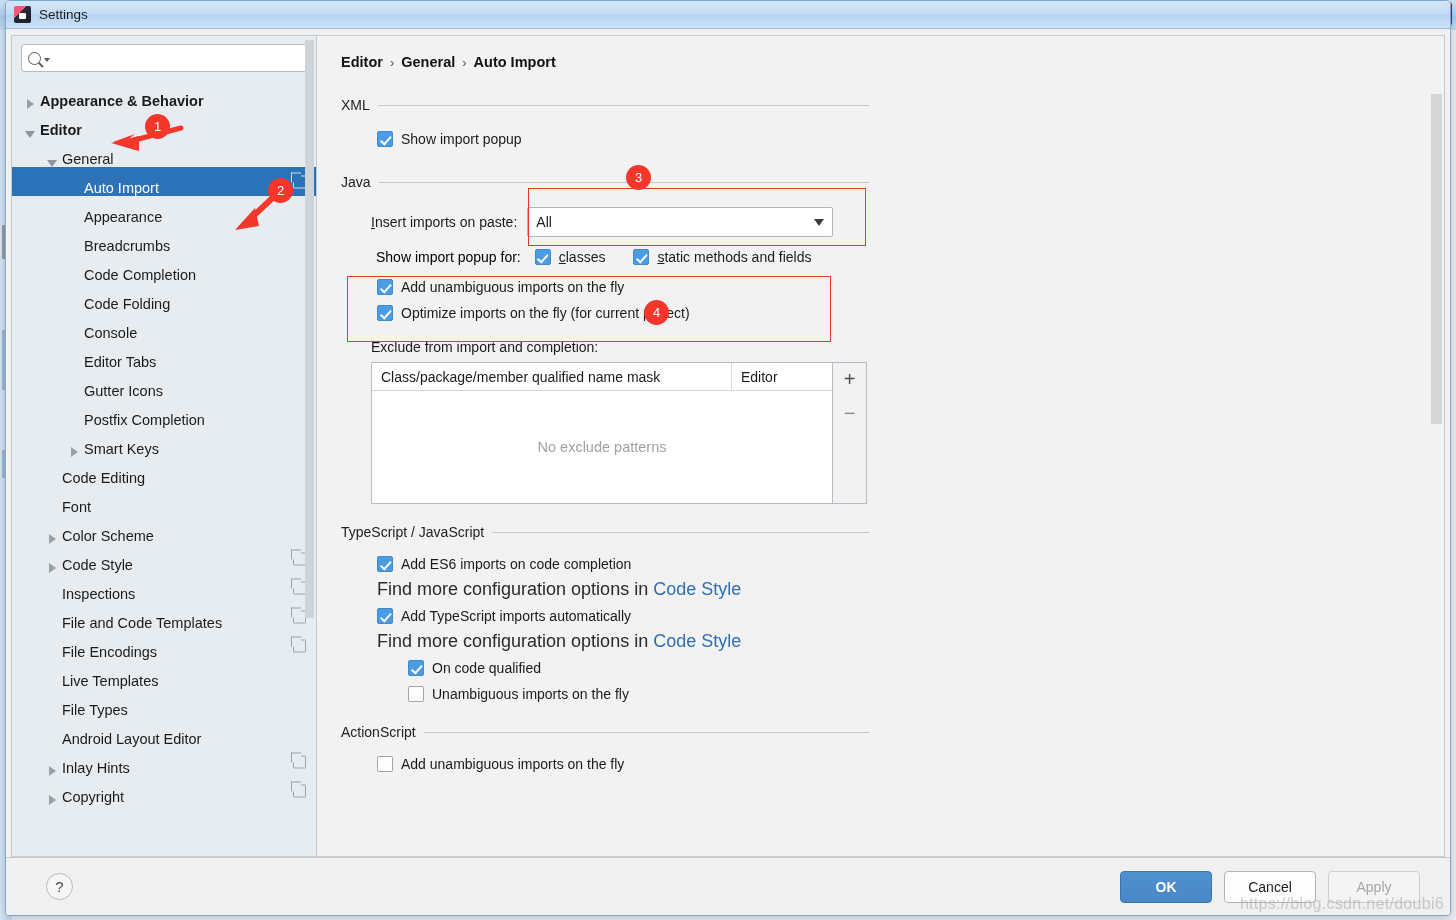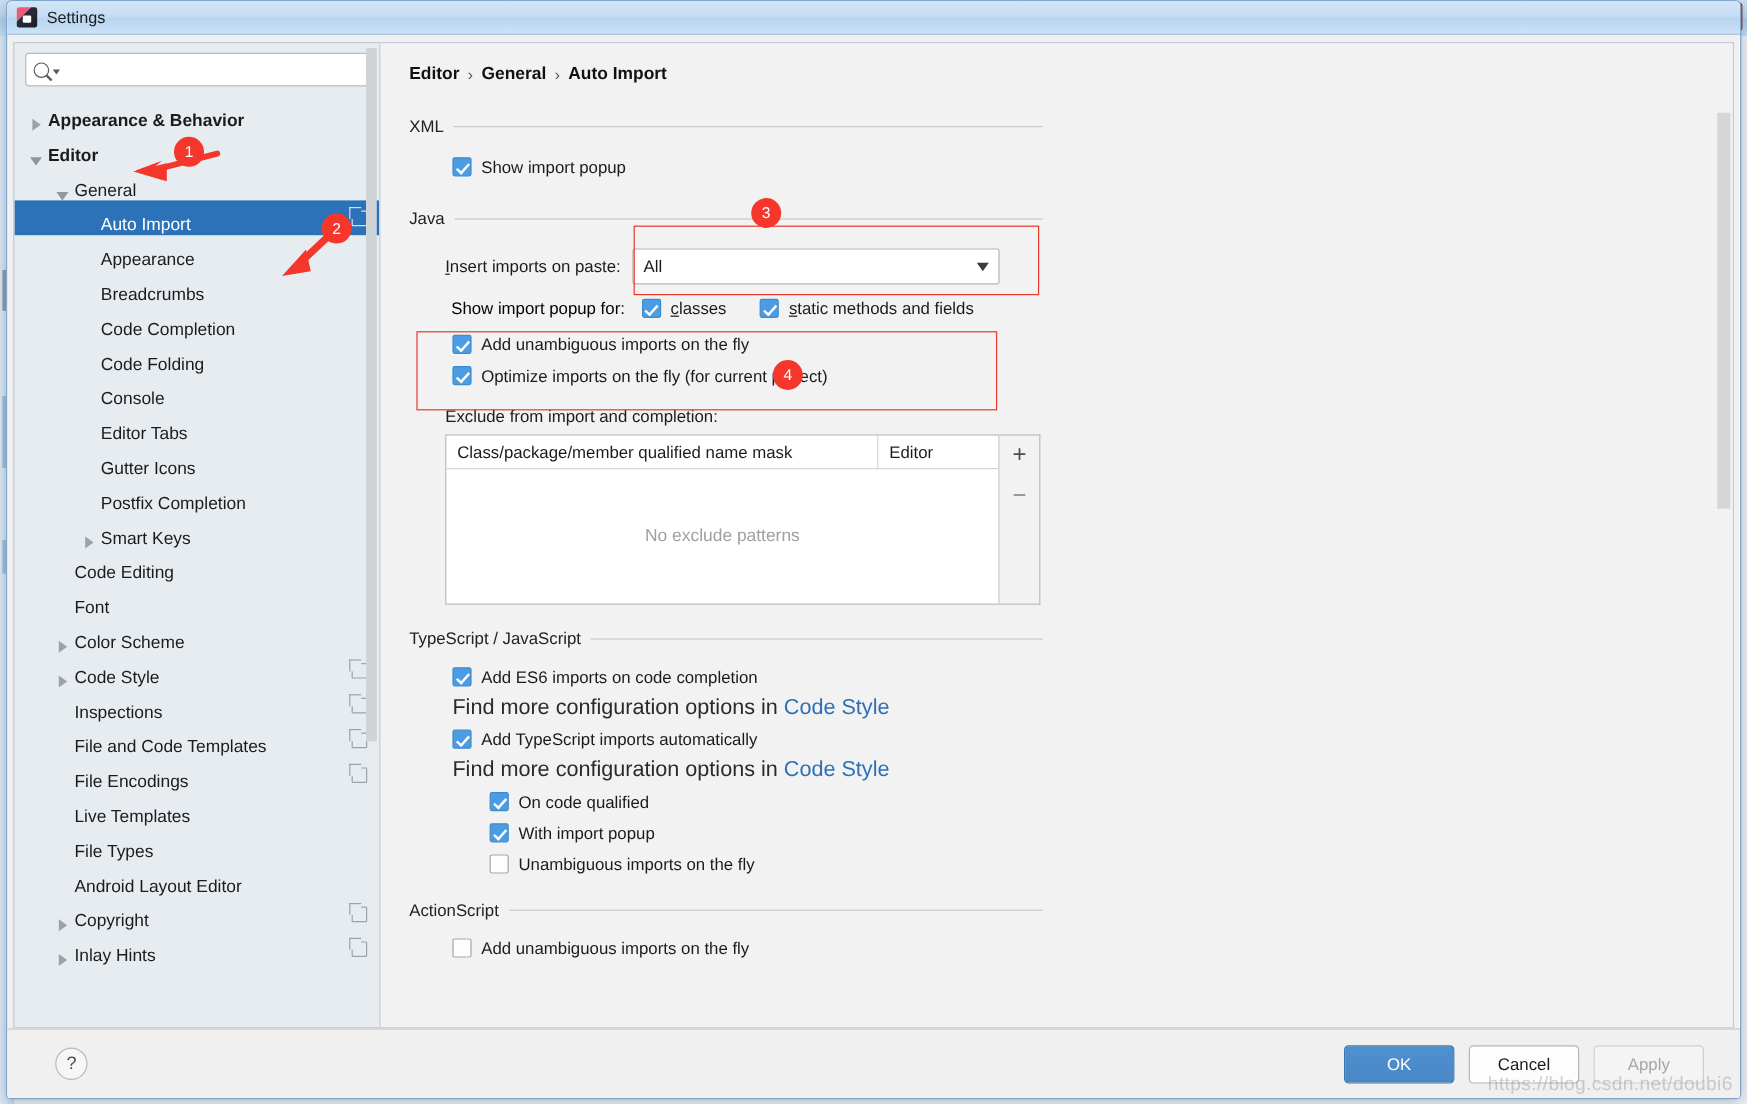--- a/index.html
+++ b/index.html
@@ -259,21 +259,21 @@
   }
   #footer-buttons { margin-left: auto; display: flex; gap: 12px; margin-right: 16px; }
   .dlg-btn {
     height: 32px; min-width: 92px; padding: 0 18px;
     border-radius: 4px; font-size: 14px;
     display: flex; align-items: center; justify-content: center;
     border: 1px solid #b4b4b4; background: #fdfdfd; color: #1c1c1c;
   }
   .dlg-btn.primary {
     background: linear-gradient(to bottom,#4f90d0,#4a87c6);
-    border-color: #3c76b0; color: #fff; font-weight: normal; text-align: right;
+    border-color: #3c76b0; color: #fff; font-weight: bold; text-align: right;
   }
   .dlg-btn.disabled { color: #a7a7a7; background: #f4f4f4; border-color: #cfcfcf; }
 
   #watermark {
     position: absolute; right: 6px; bottom: 2px;
     font-size: 16px; color: rgba(150,150,150,.45);
     font-family: "Liberation Sans", sans-serif; letter-spacing: .3px;
   }
 
   #content-scrollbar {
@@ -449,29 +449,29 @@
           <div class="tree-row">
             <span style="width: 30px; flex: 0 0 30px;"></span>
             <span class="tw"></span>
             <span>Android Layout Editor</span>
           </div>
           <div class="tree-row">
             <span style="width: 30px; flex: 0 0 30px;"></span>
             <span class="tw">
               <span class="tw-right"></span>
             </span>
+            <span>Inlay Hints</span>
+            <span class="copy-badge"></span>
+          </div>
+          <div class="tree-row">
+            <span style="width: 30px; flex: 0 0 30px;"></span>
+            <span class="tw">
+              <span class="tw-right"></span>
+            </span>
             <span>Copyright</span>
-            <span class="copy-badge"></span>
-          </div>
-          <div class="tree-row">
-            <span style="width: 30px; flex: 0 0 30px;"></span>
-            <span class="tw">
-              <span class="tw-right"></span>
-            </span>
-            <span>Inlay Hints</span>
             <span class="copy-badge"></span>
           </div>
         </div>
       <div id="sidebar-scrollbar"></div>
     </div>
 
     <div id="content-pane">
       <div id="content-inner">
 
         <div id="breadcrumb">
@@ -563,24 +563,20 @@
             <span>Add TypeScript imports automatically</span>
           </div>
           <div class="hint" style="margin:7px 0 0 36px">
             <span>Find more configuration options in </span><span class="link">Code Style</span>
           </div>
           <div class="cb-row" style="margin:8px 0 0 67px">
             <span class="checkbox on"></span>
             <span>On code qualified</span>
           </div>
           <div class="cb-row" style="margin:10px 0 0 67px">
-            <span class="checkbox on"></span>
-            <span>With import popup</span>
-          </div>
-          <div class="cb-row" style="margin:10px 0 0 67px">
             <span class="checkbox off"></span>
             <span>Unambiguous imports on the fly</span>
           </div>
         </div>
 
         <div class="section" style="margin-top:22px">
           <div class="section-head">
             <span class="section-title">ActionScript</span>
             <span class="section-rule"></span>
           </div>

